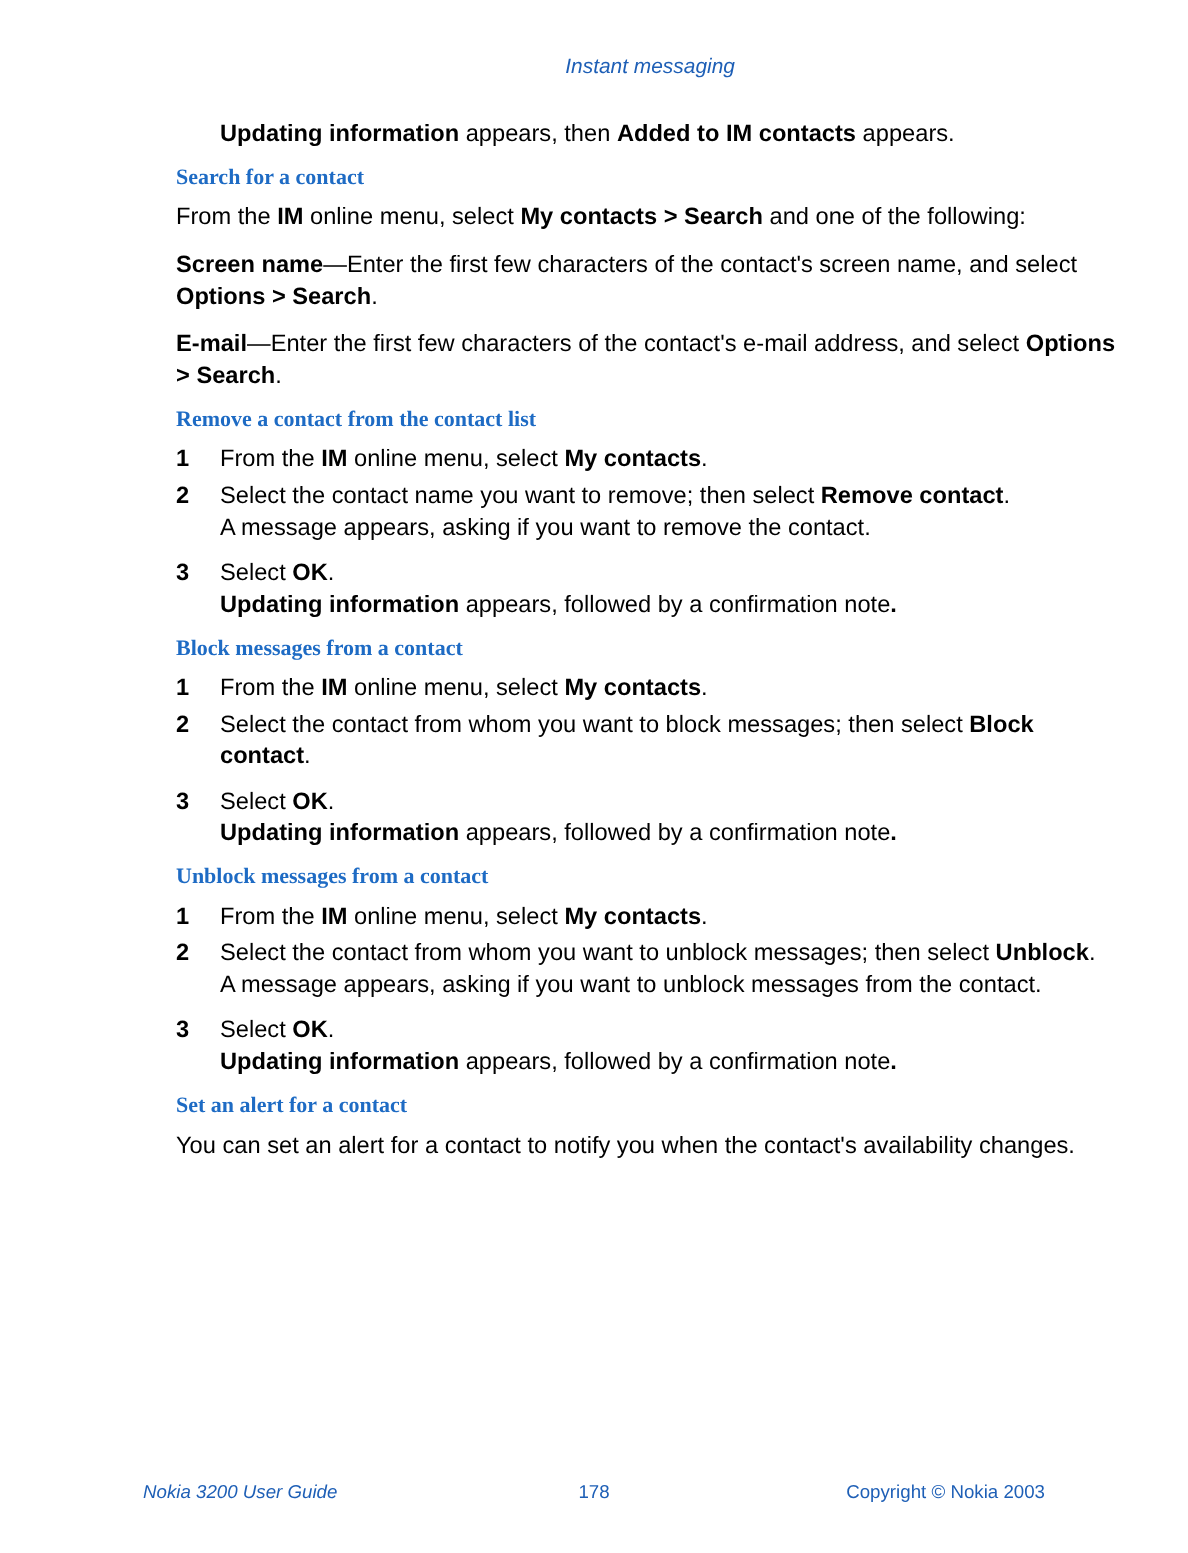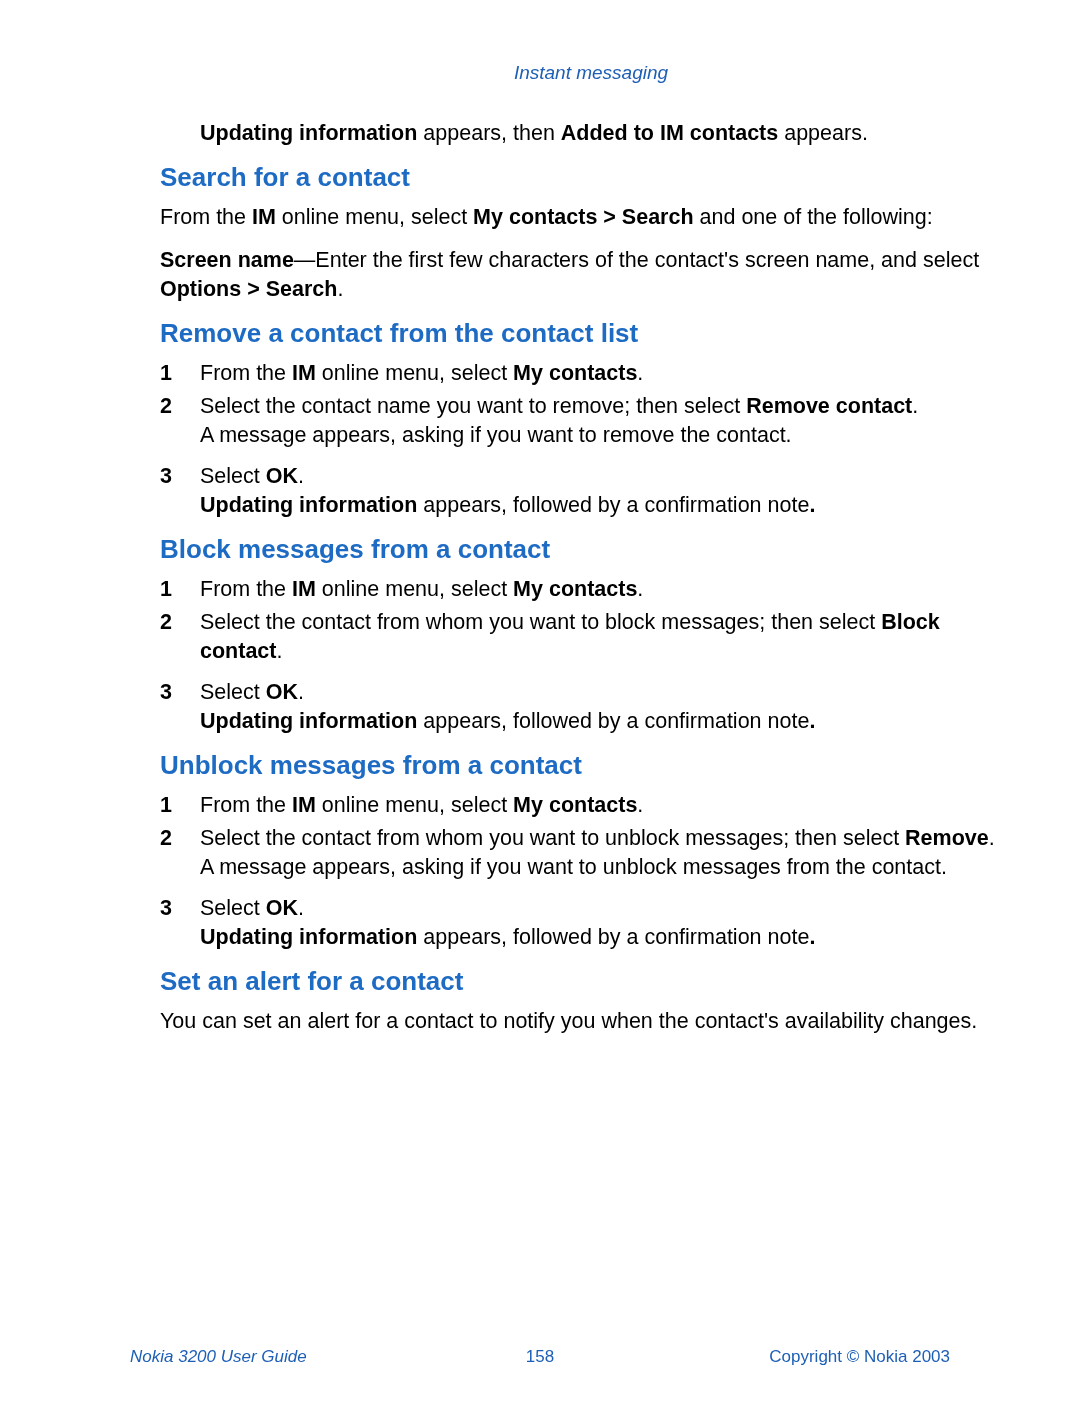--- a/index.html
+++ b/index.html
@@ -11,41 +11,41 @@
     width: 1080px;
     height: 1412px;
     position: relative;
     font-family: "Verdana", "Trebuchet MS", Arial, sans-serif;
     color: #000;
     overflow: hidden;
   }
   .page {
     padding: 50px 58px 40px 160px;
     box-sizing: border-box;
-    margin-top: 12px;
   }
   .page-header {
     text-align: center;
     color: #1e5fb6;
     font-style: italic;
     font-size: 19px;
     margin-bottom: 35px;
   }
   .intro-para {
     font-size: 21.5px;
     line-height: 1.35;
     margin: 0 0 14px 0;
     padding-left: 40px;
   }
   h2.section-heading {
     color: #1e6bc4;
-    font-size: 26px;
+    font-size: 20px;
     font-weight: bold;
     margin: 14px 0 10px 0;
     letter-spacing: 0px;
+    font-family: Liberation Serif, serif;
   }
   p.body {
     font-size: 21.5px;
     line-height: 1.35;
     margin: 0 0 14px 0;
   }
   ol.steps {
     list-style: none;
     padding: 0;
     margin: 0 0 10px 0;
@@ -102,20 +102,23 @@
     <span class="bold">Updating information</span><span> appears, then </span><span class="bold">Added to IM contacts</span><span> appears.</span>
   </p>
 
   <h2 class="section-heading">Search for a contact</h2>
   <p class="body">
     <span>From the </span><span class="bold">IM</span><span> online menu, select </span><span class="bold">My contacts &gt; Search</span><span> and one of the following:</span>
   </p>
   <p class="body">
     <span class="bold">Screen name</span><span>—Enter the first few characters of the contact's screen name, and select </span><span class="bold">Options &gt; Search</span><span>.</span>
   </p>
+  <p class="body">
+    <span class="bold">E-mail</span><span>—Enter the first few characters of the contact's e-mail address, and select </span><span class="bold">Options &gt; Search</span><span>.</span>
+  </p>
 
   <h2 class="section-heading">Remove a contact from the contact list</h2>
   <ol class="steps">
     <li>
       <span class="num">1</span>
       <span>From the </span><span class="bold">IM</span><span> online menu, select </span><span class="bold">My contacts</span><span>.</span>
     </li>
     <li>
       <span class="num">2</span>
       <span>Select the contact name you want to remove; then select </span><span class="bold">Remove contact</span><span>.</span><br>
@@ -146,32 +149,32 @@
   </ol>
 
   <h2 class="section-heading">Unblock messages from a contact</h2>
   <ol class="steps">
     <li>
       <span class="num">1</span>
       <span>From the </span><span class="bold">IM</span><span> online menu, select </span><span class="bold">My contacts</span><span>.</span>
     </li>
     <li>
       <span class="num">2</span>
-      <span>Select the contact from whom you want to unblock messages; then select </span><span class="bold">Remove</span><span>.</span><br>
+      <span>Select the contact from whom you want to unblock messages; then select </span><span class="bold">Unblock</span><span>.</span><br>
       <span>A message appears, asking if you want to unblock messages from the contact.</span>
     </li>
     <li class="gap-top">
       <span class="num">3</span>
       <span>Select </span><span class="bold">OK</span><span>.</span><br>
       <span class="bold">Updating information</span><span> appears, followed by a confirmation note</span><span class="bold">.</span>
     </li>
   </ol>
 
   <h2 class="section-heading">Set an alert for a contact</h2>
   <p class="body">You can set an alert for a contact to notify you when the contact's availability changes.</p>
 
 </div>
 
 <div class="footer">
   <span class="left">Nokia 3200 User Guide</span>
-  <span class="center">158</span>
+  <span class="center">178</span>
   <span class="right">Copyright © Nokia 2003</span>
 </div>
 
 </body></html>

